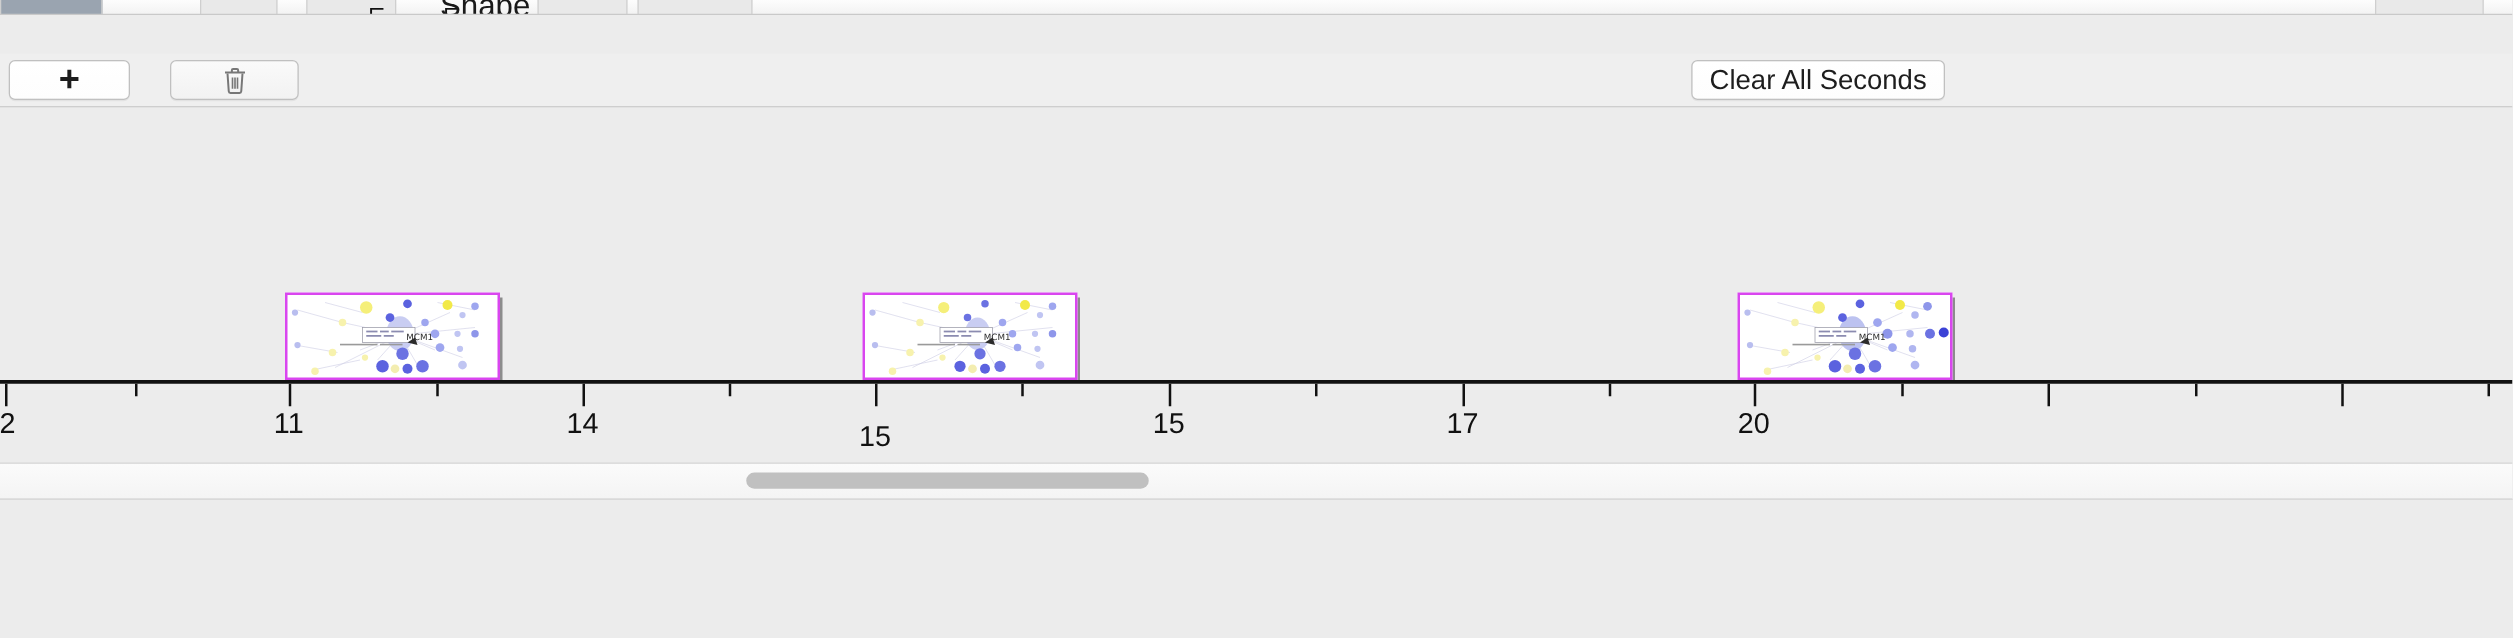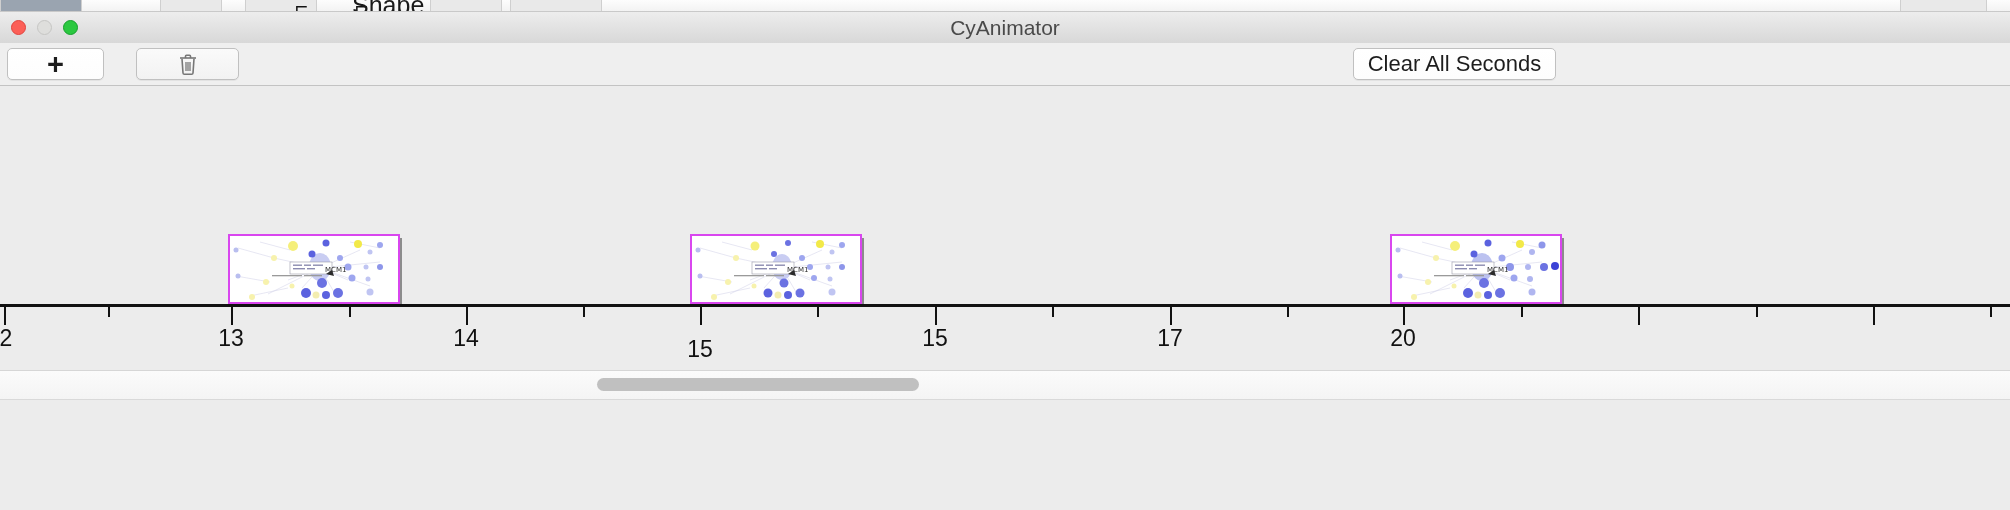--- a/index.html
+++ b/index.html
@@ -94,28 +94,20 @@
     <div class="bg-chip" style="left:245px;width:70px;"></div>
     <div class="bg-chip" style="left:430px;width:70px;"></div>
     <div class="bg-chip" style="left:510px;width:90px;"></div>
     <div class="bg-glyph" style="left:295px;">⌐</div>
     <div class="bg-glyph" style="left:355px;">⌐</div>
     <div class="bg-text" style="left:352px;">Shape</div>
     <div class="bg-chip" style="left:1900px;width:85px;"></div>
   </div>
   <div class="bg-line"></div>
 
-  <div class="titlebar">
-    <div class="lights">
-      <div class="light red"></div>
-      <div class="light yellow"></div>
-      <div class="light green"></div>
-    </div>
-    <div class="wtitle">CyAnimator</div>
-  </div>
 
   <div class="toolbar">
 
     <div class="tbtn white" id="btn-add">
       <span class="plus">+</span>
     </div>
 
     <div class="tbtn gray" id="btn-del">
       <span>
         <svg class="ico" width="20" height="23" viewBox="0 0 20 23">
@@ -314,21 +306,21 @@
     <div class="tick major" style="left:1170px;"></div>
     <div class="tick minor" style="left:1287px;"></div>
     <div class="tick major" style="left:1403px;"></div>
     <div class="tick minor" style="left:1521px;"></div>
     <div class="tick major" style="left:1638px;"></div>
     <div class="tick minor" style="left:1756px;"></div>
     <div class="tick major" style="left:1873px;"></div>
     <div class="tick minor" style="left:1990px;"></div>
 
     <div class="tlabel" style="left:6px;">2</div>
-    <div class="tlabel" style="left:231px;">13</div>
+    <div class="tlabel" style="left:231px;">11</div>
     <div class="tlabel" style="left:466px;">14</div>
     <div class="tlabel" style="left:700px;margin-top:11px;">15</div>
     <div class="tlabel" style="left:935px;">15</div>
     <div class="tlabel" style="left:1170px;">17</div>
     <div class="tlabel" style="left:1403px;">20</div>
   </div>
 
 
   <div class="hscroll">
     <div class="hthumb"></div>

